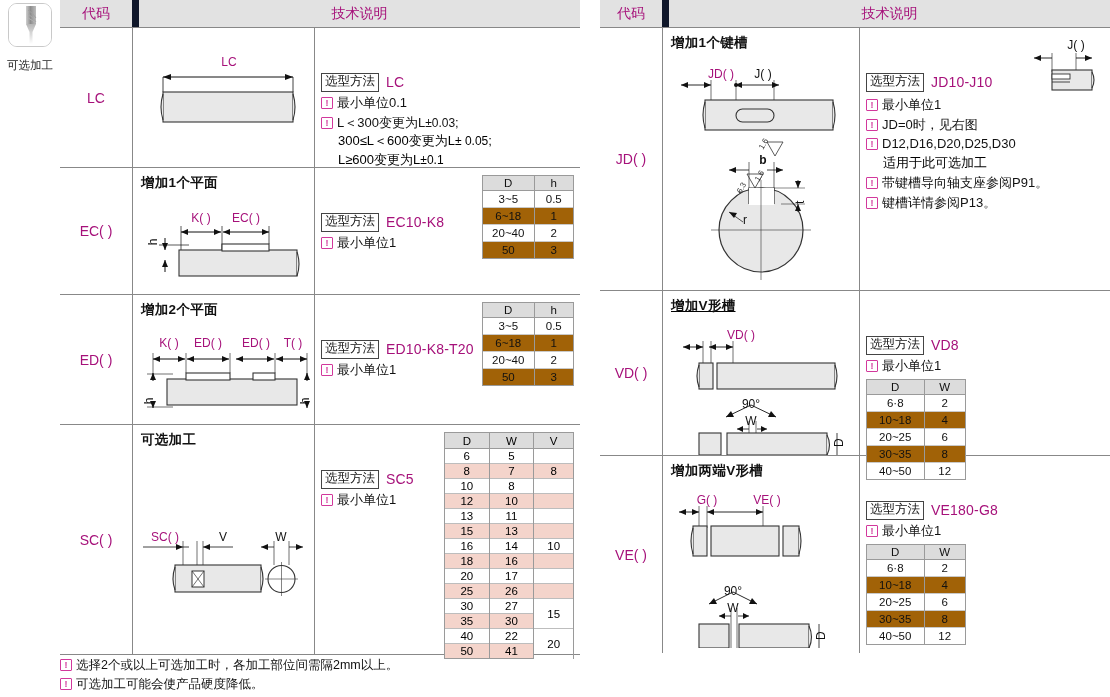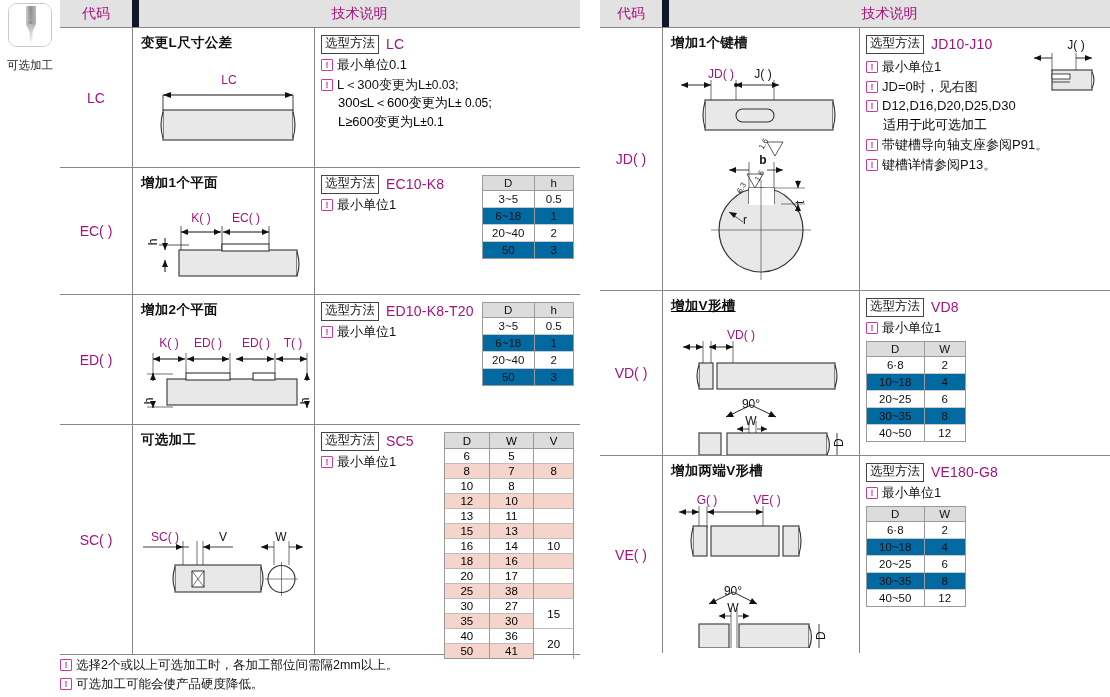--- a/index.html
+++ b/index.html
@@ -54,21 +54,21 @@
     padding: 7px 0 0 6px;
   }
   .sect-title {
     font-size: 13.5px;
     font-weight: bold;
     color: #111;
     letter-spacing: .3px;
   }
 
   
-  .sel-line { display: flex; align-items: center; gap: 7px; margin-bottom: 2px;}
+  .sel-line { display: flex; align-items: center; gap: 7px; margin-bottom: 2px; margin-top: 38px;}
   .sel-box {
     border: 1px solid #444;
     font-size: 12.5px;
     padding: 1px 3px 2px 3px;
     color: #111;
     line-height: 1.1;
     background: #fff;
   }
   .sel-code { font-size: 14px; color: #a6117a; letter-spacing: .2px; }
 
@@ -98,21 +98,21 @@
     text-align: center;
   }
   table.dt td {
     border-left: 1px solid #9a9a9a;
     border-right: 1px solid #9a9a9a;
     border-top: 1px solid #c9c9c9;
     padding: 0px 0;
     text-align: center;
     height: 17px;
   }
-  table.dt tr.alt td { background: #0369a1; }
+  table.dt tr.alt td { background: #a16207; }
   table.dt tr:last-child td { border-bottom: 1px solid #9a9a9a; }
 
   
   table.sct { border-collapse: collapse; font-size: 11.5px; }
   table.sct th {
     background: #dcdcdc; font-weight: normal;
     border: 1px solid #9a9a9a; padding: 0; height: 16px; text-align: center;
   }
   table.sct td {
     border-left: 1px solid #9a9a9a; border-right: 1px solid #9a9a9a;
@@ -183,21 +183,20 @@
   <div style="position:absolute; left:60px; top:0; width:520px;">
 
     <div class="hdr-row">
       <div class="hdr-cell" style="width:72px;">代码</div>
       <div class="hdr-cell hdr-sep" style="flex:1;">技术说明</div>
     </div>
 
     <div class="sect-row" style="height:140px;">
       <div class="code-cell" style="width:72px;">LC</div>
       <div class="draw-cell" style="width:182px;">
-        <div class="sect-title">变更L尺寸公差</div>
         <svg width="176" height="105" viewBox="0 0 176 105">
           <text class="dimtxt" x="88" y="32" text-anchor="middle">LC</text>
           <line x1="22" y1="43" x2="152" y2="43" stroke="#111" stroke-width="1"></line>
           <path d="M22 43 l8 -3 l0 6 z" fill="#111"></path>
           <path d="M152 43 l-8 -3 l0 6 z" fill="#111"></path>
           <line x1="22" y1="43" x2="22" y2="58" stroke="#111" stroke-width=".8"></line>
           <line x1="152" y1="43" x2="152" y2="58" stroke="#111" stroke-width=".8"></line>
           <rect x="22" y="58" width="130" height="30" fill="#e8e8e8" stroke="#333" stroke-width="1.1"></rect>
           <path d="M22 60 q-4 13 0 26" fill="#e8e8e8" stroke="#333" stroke-width="1.1"></path>
           <path d="M152 60 q4 13 0 26" fill="#e8e8e8" stroke="#333" stroke-width="1.1"></path>
@@ -463,35 +462,35 @@
               <td class="dw">16</td>
               <td class="vpink"></td>
             </tr>
             <tr>
               <td class="dw">20</td>
               <td class="dw">17</td>
               <td></td>
             </tr>
             <tr class="alt">
               <td class="dw">25</td>
-              <td class="dw">38</td>
+              <td class="dw">26</td>
               <td class="vpink"></td>
             </tr>
             <tr>
               <td class="dw">30</td>
               <td class="dw">27</td>
               <td rowspan="2">15</td>
             </tr>
             <tr class="alt">
               <td class="dw">35</td>
               <td class="dw">30</td>
             </tr>
             <tr>
               <td class="dw">40</td>
-              <td class="dw">36</td>
+              <td class="dw">22</td>
               <td rowspan="2">20</td>
             </tr>
             <tr class="alt">
               <td class="dw">50</td>
               <td class="dw">41</td>
             </tr>
           </tbody>
             </table>
         </div>
       </div>

